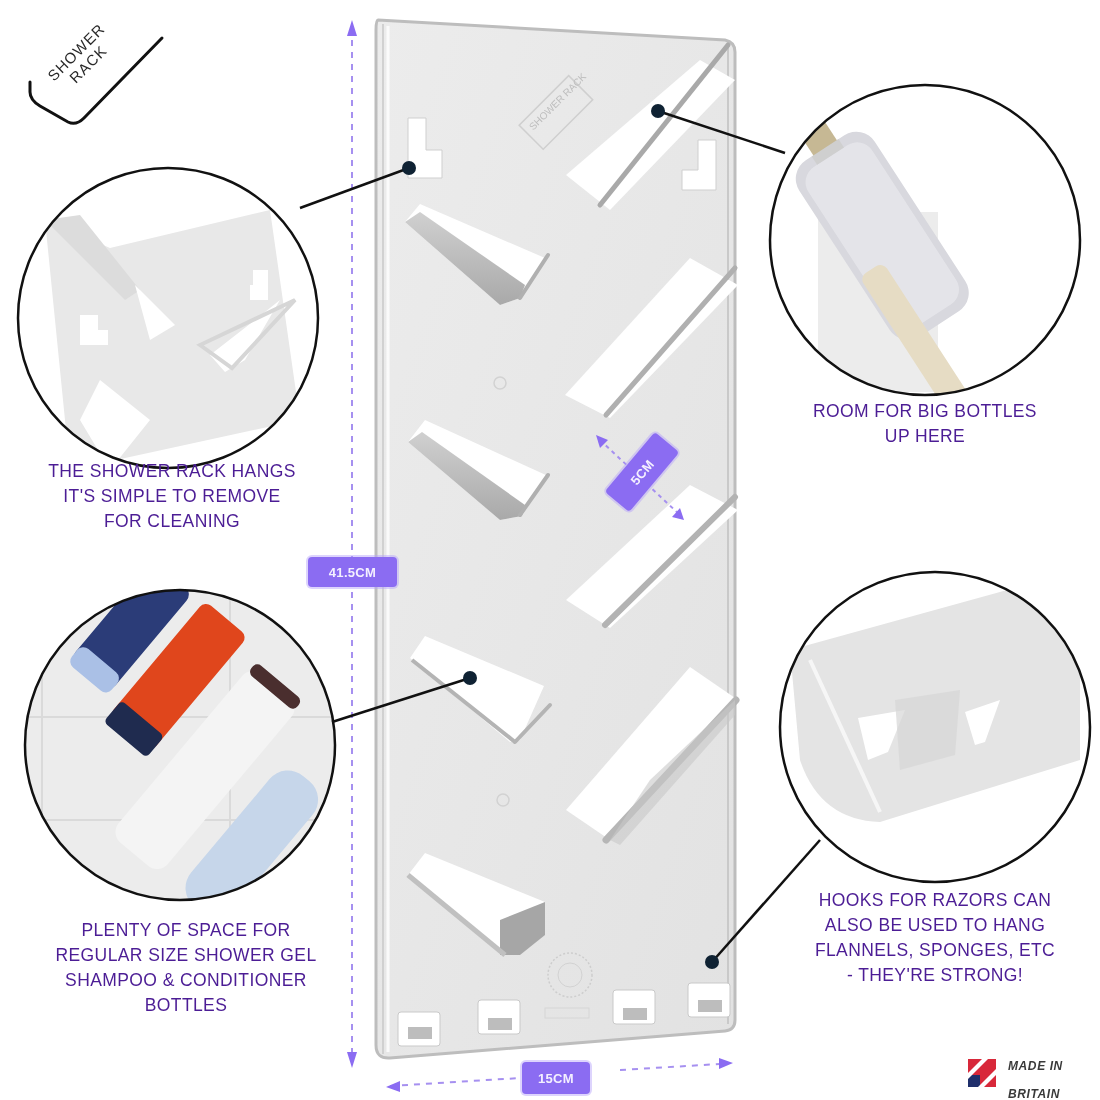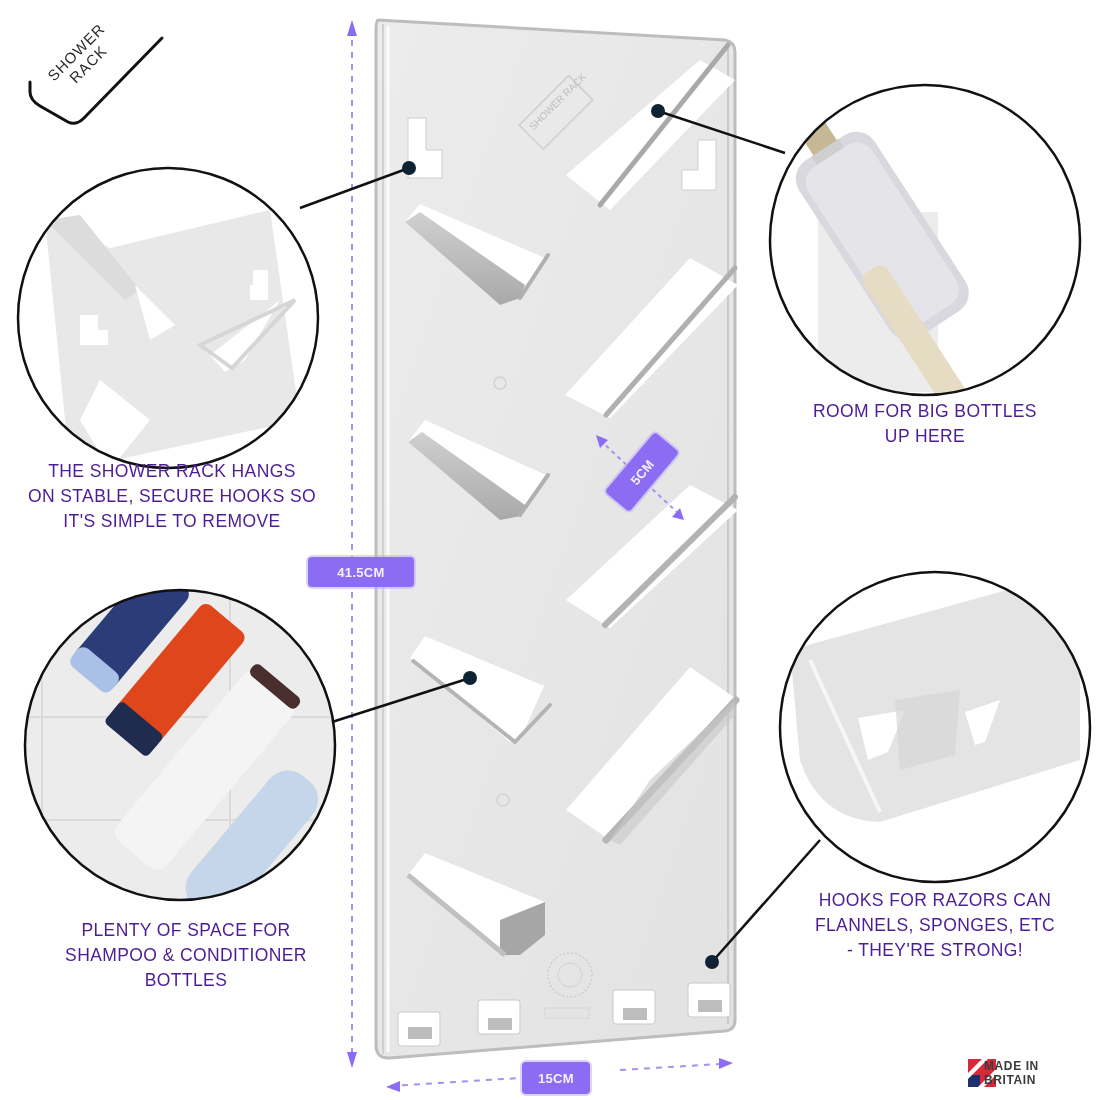--- a/index.html
+++ b/index.html
@@ -261,46 +261,48 @@
     </g>
   </svg>
 
   <div class="brand-text" style="left:44px; top:72px;">
     <span style="display:block;">SHOWER</span>
     <span style="display:block; padding-left:14px;">RACK</span>
   </div>
 
   <div class="caption" style="left:12px; top:459px; width:320px;">
     <span class="line">THE SHOWER RACK HANGS</span>
-    <span class="line">ON STABLE, SECURE HOOKS SO</span>
     <span class="line">IT'S SIMPLE TO REMOVE</span>
+    <span class="line">FOR CLEANING</span>
   </div>
 
   <div class="caption" style="left:775px; top:399px; width:300px;">
     <span class="line">ROOM FOR BIG BOTTLES</span>
     <span class="line">UP HERE</span>
   </div>
 
   <div class="caption" style="left:21px; top:918px; width:330px;">
     <span class="line">PLENTY OF SPACE FOR</span>
+    <span class="line">REGULAR SIZE SHOWER GEL</span>
     <span class="line">SHAMPOO &amp; CONDITIONER</span>
     <span class="line">BOTTLES</span>
   </div>
 
   <div class="caption" style="left:775px; top:888px; width:320px;">
     <span class="line">HOOKS FOR RAZORS CAN</span>
+    <span class="line">ALSO BE USED TO HANG</span>
     <span class="line">FLANNELS, SPONGES, ETC</span>
     <span class="line">- THEY'RE STRONG!</span>
   </div>
 
-  <div class="dim-badge" style="left:308px; top:557px; width:106px; height:30px;">41.5CM</div>
+  <div class="dim-badge" style="left:308px; top:557px; width:89px; height:30px;">41.5CM</div>
 
   <div class="dim-badge" style="left:522px; top:1062px; width:68px; height:32px;">15CM</div>
 
   <div class="dim-badge" style="left:603px; top:456px; width:78px; height:32px; transform: rotate(-50deg);">5CM</div>
 
-  <div class="mib" style="left:984px; top:1060px;">
+  <div class="mib" style="left:1008px; top:1060px;font-style:italic;">
     <div class="mib-text">
       <span style="display:block;">MADE IN</span>
-      <span style="display:block; margin-top:2px;">BRITAIN</span>
+      <span style="display:block; margin-top:16px;">BRITAIN</span>
     </div>
   </div>
 </div>
 
 </body></html>

